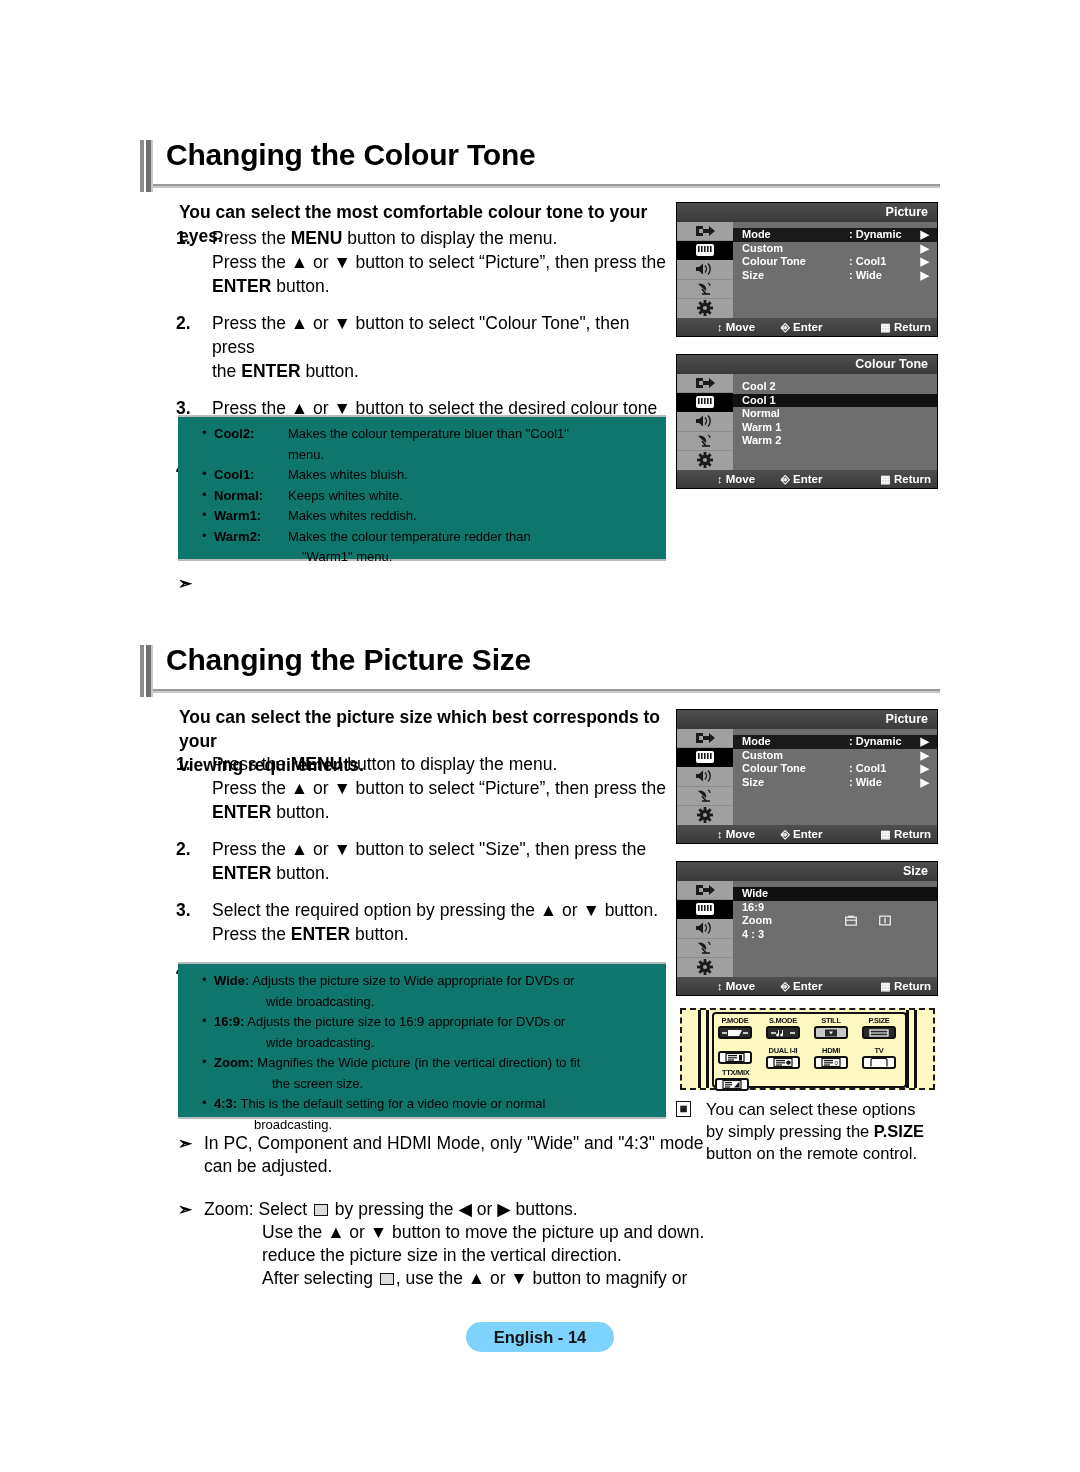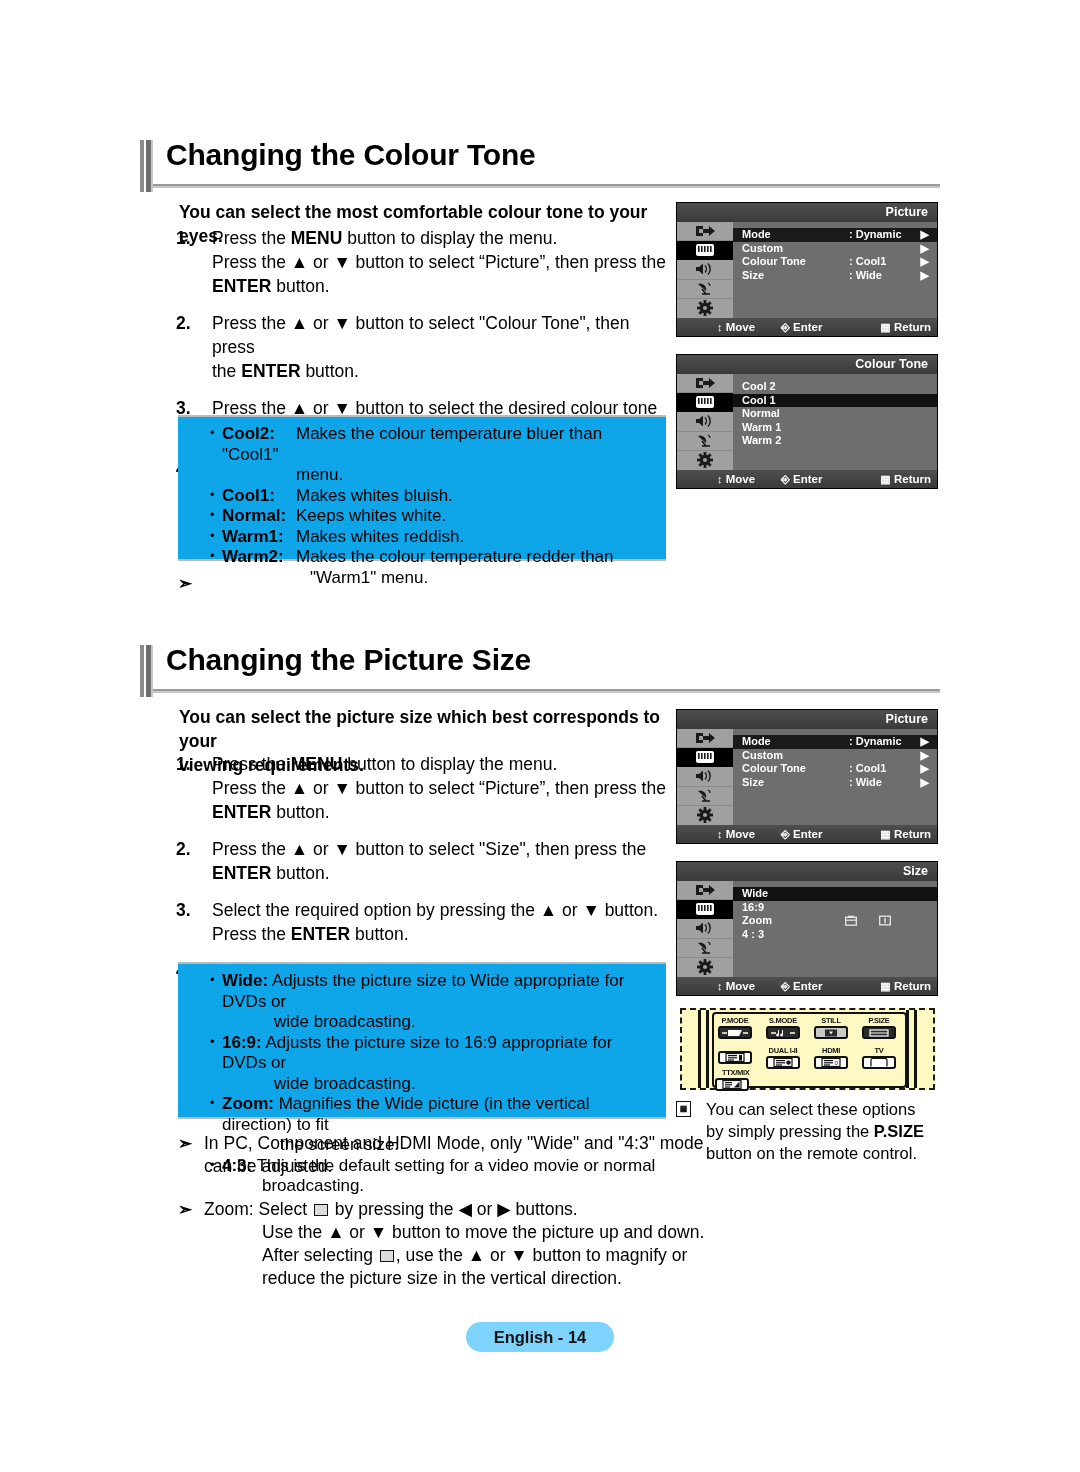--- a/index.html
+++ b/index.html
@@ -81,26 +81,26 @@
     left: 6px;
     top: 0;
     font-weight: bold;
   }
   .step .ln { display: block; }
   b.kw { font-weight: bold; }
 
   
   .notebox {
     position: absolute;
-    background: #0ea5e9;
+    background: #0f766e;
     border-top: 2px solid #b9bcbd;
     border-bottom: 2px solid #b9bcbd;
-    padding: 7px 10px 9px 32px;
+    padding: 7px 10px 9px 24px;
     box-sizing: border-box;
-    font-size: 17px;
+    font-size: 13px;
     line-height: 20.5px;
   }
   .notebox .bitem {
     position: relative;
     padding-left: 12px;
     margin-bottom: 0px;
   }
   .notebox .bitem::before {
     content: "\2022";
     position: absolute;
@@ -436,22 +436,22 @@
   <div class="arrownote" style="left:178px; top:1132px; width:510px;">
     <span class="ar">➣</span>
     <span class="ind0">In PC, Component and HDMI Mode, only "Wide" and "4:3" mode</span>
     <span class="ind0">can be adjusted.</span>
   </div>
 
   <div class="arrownote" style="left:178px; top:1198px; width:540px;">
     <span class="ar">➣</span>
     <span class="ind0"><span>Zoom: Select</span> <span class="tiny-ic"></span> <span>by pressing the ◀ or ▶ buttons.</span></span>
     <span class="ind">Use the ▲ or ▼ button to move the picture up and down.</span>
+    <span class="ind">reduce the picture size in the vertical direction.</span>
     <span class="ind"><span>After selecting</span> <span class="tiny-ic"></span><span>, use the ▲ or ▼ button to magnify or</span></span>
-    <span class="ind">reduce the picture size in the vertical direction.</span>
   </div>
 
   <div class="osd" style="left:676px; top:202px;">
     <div class="osd-title">Picture</div>
     <div class="osd-body">
       <div class="osd-side">
         <div class="osd-ic">
           <svg width="22" height="14" viewBox="0 0 22 14">
               <path d="M2 2h7v3H5v4h4v3H2z" fill="#1a1a1a"></path>
               <path d="M9 5h6V2l6 5-6 5V9H9z" fill="#1a1a1a"></path>

